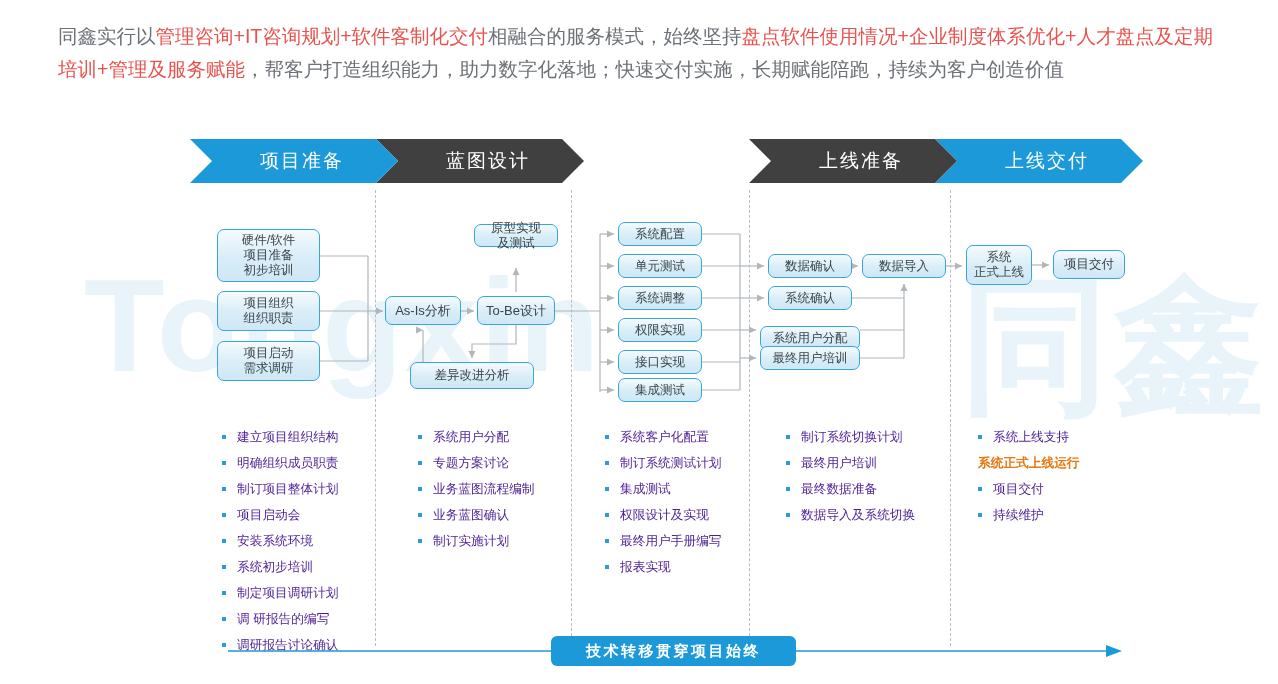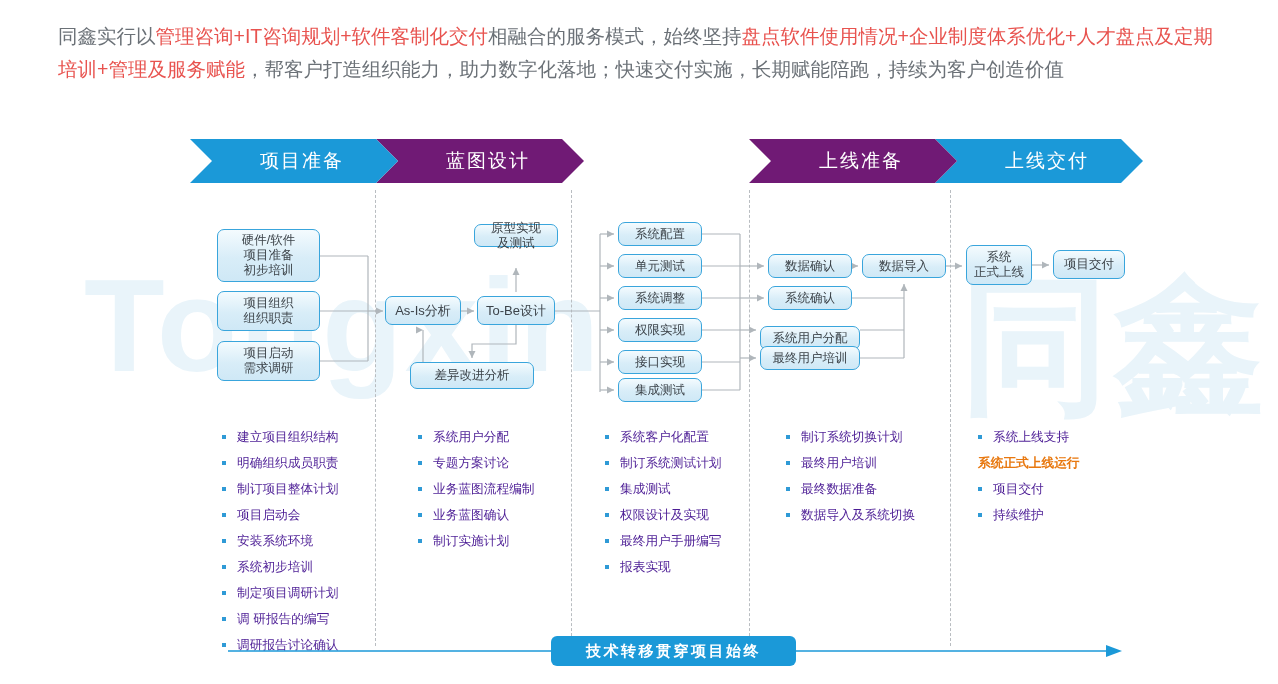--- a/index.html
+++ b/index.html
@@ -62,21 +62,21 @@
     display: flex; align-items: center; justify-content: center;
   }
   .chev span {
     color: #ffffff;
     font-size: 19px;
     letter-spacing: 2px;
     position: relative;
     left: 8px;
   }
   .chev.blue  { background: #1b99d8; }
-  .chev.orange{ background: #701a75; }
+  .chev.orange{ background: #404040; }
 
   
   .vdiv {
     position: absolute;
     top: 190px; height: 456px;
     border-left: 1px dashed #b9bdc1;
     z-index: 2;
   }
 
   

